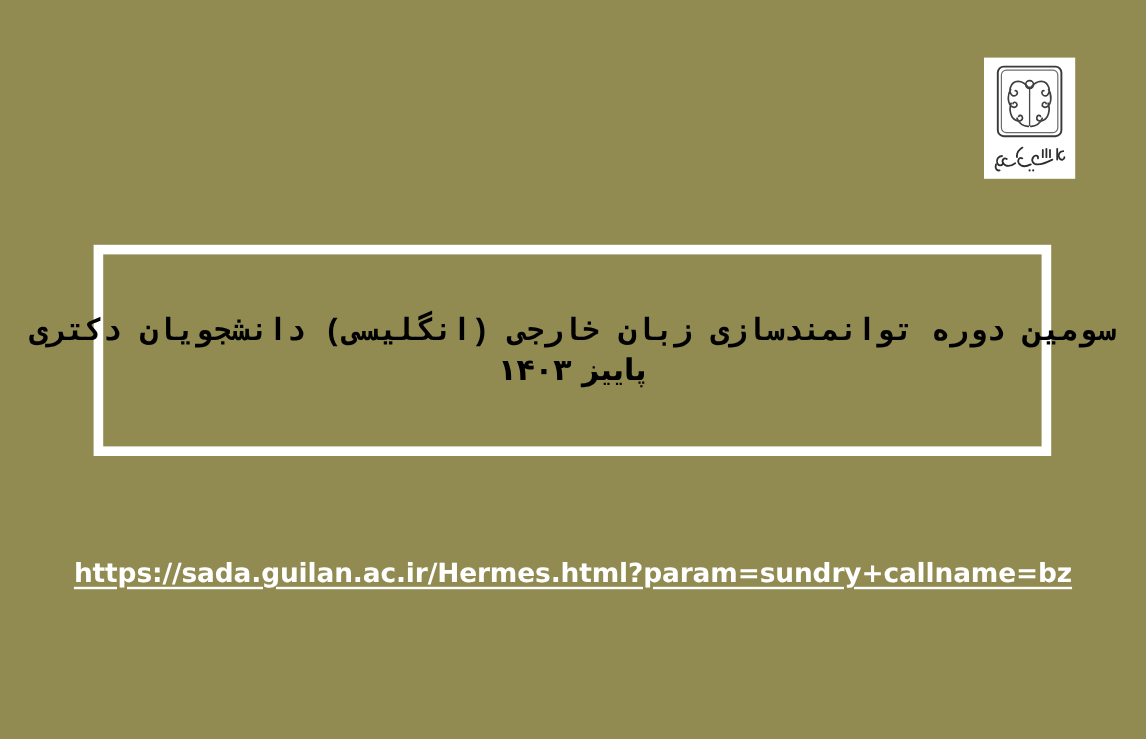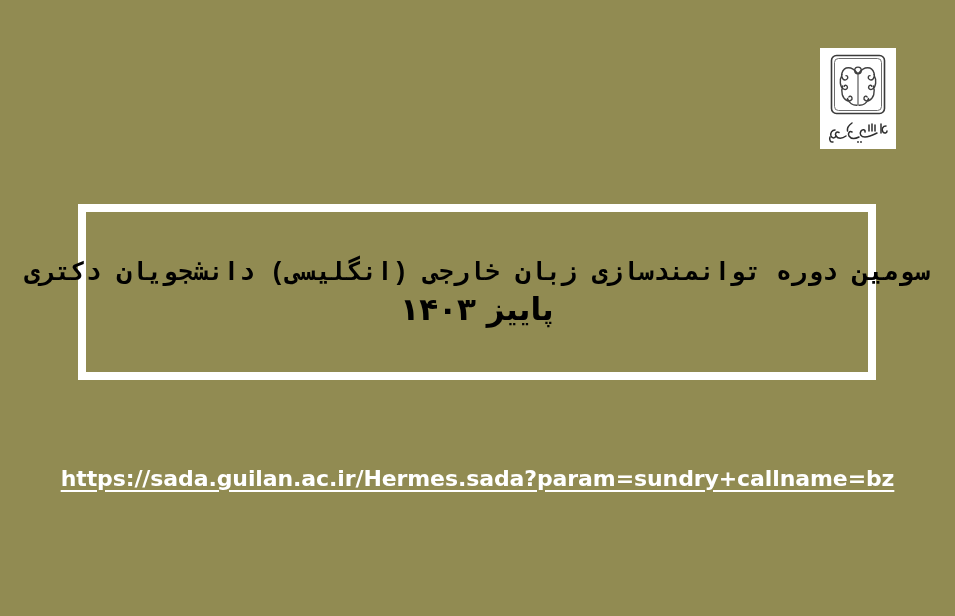--- a/index.html
+++ b/index.html
@@ -79,21 +79,21 @@
     unicode-bidi: isolate;
     white-space: nowrap;
     line-height: 1.25;
   }
   #headline-line-1 {
     font-size: 25.5px;
     margin-top: 2px;
     font-family: Liberation Mono, monospace;
   }
   #headline-line-2 {
-    font-size: 31px;
+    font-size: 25px;
   }
 
   
   #url-row {
     position: absolute;
     left: 0;
     top: 466px;
     width: 955px;
     text-align: center;
     direction: ltr;
@@ -154,16 +154,16 @@
   </div>
 
   <div id="headline-frame">
     <div id="headline-inner">
       <div class="headline-line" id="headline-line-1">سومین دوره توانمندسازی زبان خارجی (انگلیسی) دانشجویان دکتری</div>
       <div class="headline-line" id="headline-line-2">پاییز ۱۴۰۳</div>
     </div>
   </div>
 
   <div id="url-row">
-    <span id="url-link">https://sada.guilan.ac.ir/Hermes.sada?param=sundry+callname=bz</span>
+    <span id="url-link">https://sada.guilan.ac.ir/Hermes.html?param=sundry+callname=bz</span>
   </div>
 
 </div>
 
 </body></html>

